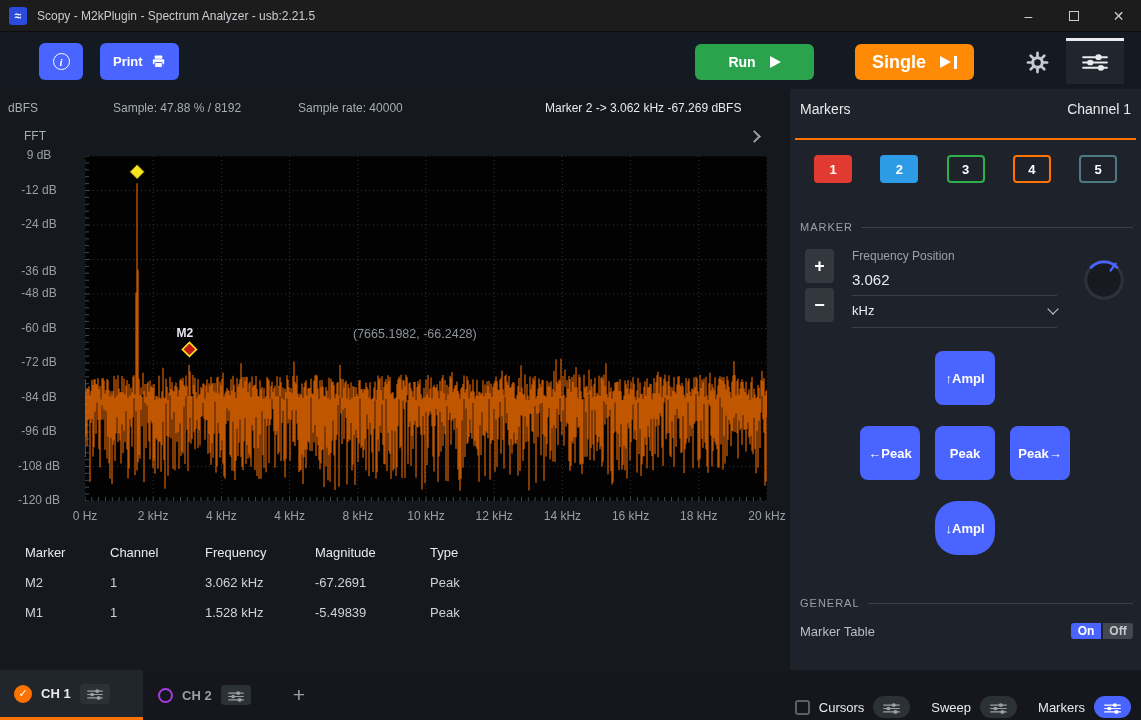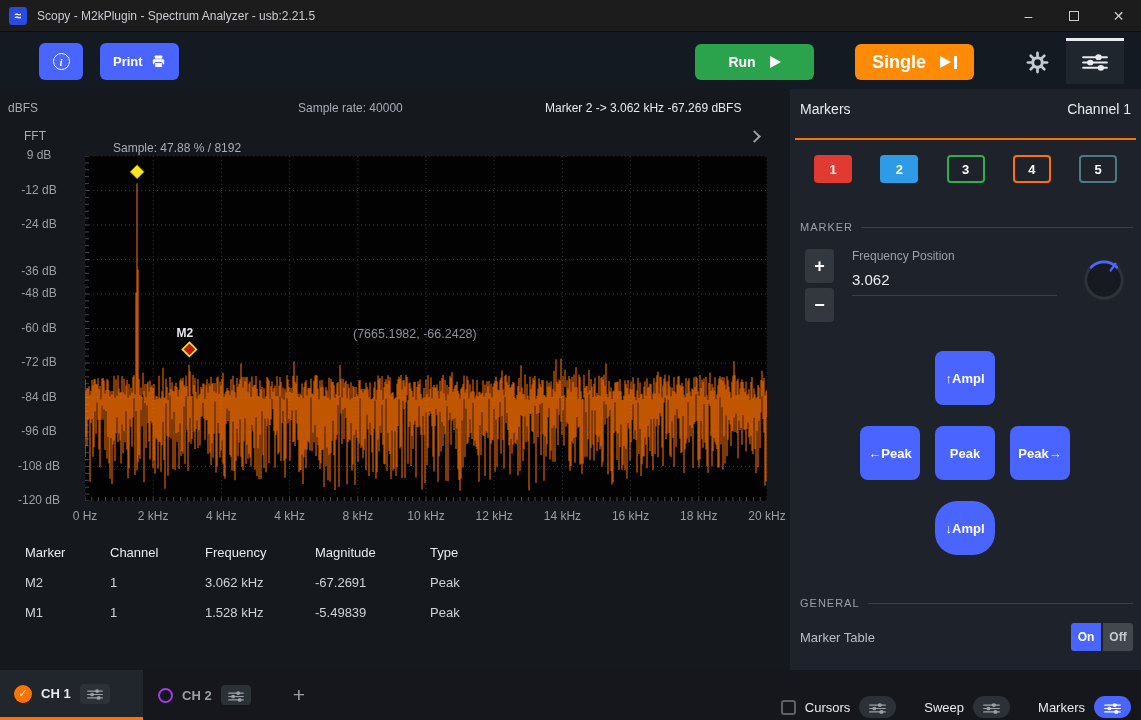--- a/index.html
+++ b/index.html
@@ -26,21 +26,21 @@
   .single-ic{display:flex;align-items:center;}
   .single-bar{width:3px;height:13px;background:#fff;margin-left:3px;display:block;}
   .gear-btn{position:absolute;left:1022px;top:15px;width:30px;height:30px;background:none;border:none;color:#c6cad1;display:flex;align-items:center;justify-content:center;cursor:pointer;}
   .tool-btn{position:absolute;left:1066px;top:6px;width:58px;height:46px;background:#20262e;border:none;border-top:3px solid #e8eaed;color:#e8eaed;display:flex;align-items:center;justify-content:center;cursor:pointer;}
   .tool-btn .js-sliders{width:26px;height:17px;display:block;}
 
   
   .plot-panel{position:absolute;top:89px;left:0;width:790px;height:581px;background:#15181d;}
   .phead{position:absolute;top:12px;font-size:12px;color:#a7adb5;}
   #ph-dbfs{left:8px;}
-  #ph-sample{left:113px;margin-top:40px;}
+  #ph-sample{left:113px;}
   #ph-rate{left:298px;}
   #ph-marker{left:545px;color:#e8eaed;}
   #ph-fft{position:absolute;left:24px;top:40px;font-size:12px;color:#a7adb5;}
   .collapse-chev{position:absolute;left:750px;top:43px;width:9px;height:9px;border-top:2px solid #9aa0a6;border-right:2px solid #9aa0a6;transform:rotate(45deg);cursor:pointer;}
   .plot-canvas{position:absolute;left:85px;top:67px;width:682px;height:345px;background:#020202;}
   #spectrum{position:absolute;left:0;top:0;width:682px;height:345px;display:block;}
   .ytick{position:absolute;left:0;width:78px;text-align:center;font-size:12px;color:#9aa0a6;}
   .xtick{position:absolute;top:420px;transform:translateX(-50%);font-size:12px;color:#9aa0a6;white-space:nowrap;}
   .mtable{position:absolute;left:25px;top:448px;right:15px;}
   .trow{display:grid;grid-template-columns:85px 95px 110px 115px 1fr;height:30px;align-items:center;font-size:13px;color:#cfd2d6;}
@@ -69,39 +69,39 @@
   .chev-down{width:8px;height:8px;border-right:1.8px solid #c6cad1;border-bottom:1.8px solid #c6cad1;transform:rotate(45deg);margin-bottom:3px;}
   .knob{position:absolute;right:14px;top:168px;width:46px;height:46px;cursor:pointer;}
   .act-btn{position:absolute;width:60px;height:54px;background:#4a64ff;border:none;border-radius:8px;color:#fff;font-weight:bold;font-size:13px;cursor:pointer;}
   #btn-ampl-up{left:145px;top:262px;}
   #btn-peak-left{left:70px;top:337px;}
   #btn-peak{left:145px;top:337px;}
   #btn-peak-right{left:220px;top:337px;}
   #btn-ampl-down{left:145px;top:412px;border-radius:22px;}
   .mt-row{position:absolute;left:10px;right:8px;top:534px;display:flex;align-items:center;justify-content:space-between;font-size:13px;color:#b9bdc3;}
   .toggle{display:flex;}
-  .tgl{width:30px;height:28px;font-size:12px;font-weight:bold;display:flex;align-items:center;justify-content:center;cursor:pointer;text-align:right;}
+  .tgl{width:30px;height:16px;font-size:12px;font-weight:bold;display:flex;align-items:center;justify-content:center;cursor:pointer;text-align:right;}
   .tgl.on{background:#4a64ff;color:#fff;border-radius:3px 0 0 3px;}
   .tgl.off{background:#43474e;color:#c6cad1;border-radius:0 3px 3px 0;margin-left:2px;}
 
   
   .bottom-bar{position:absolute;left:0;top:670px;width:1141px;height:50px;background:#15171c;}
   .ch1-tab{position:absolute;left:0;top:0;width:143px;height:50px;background:#21252c;border-bottom:3px solid #ff7200;display:flex;align-items:center;gap:9px;padding-left:14px;cursor:pointer;}
   .check-circle{width:18px;height:18px;border-radius:50%;background:#ff7200;color:#fff;font-size:11px;display:flex;align-items:center;justify-content:center;}
   .ch-label{font-size:13px;font-weight:bold;color:#e8eaed;}
   .mini-cfg{height:20px;border-radius:4px;background:#2c3138;color:#9aa0a6;border:none;display:flex;align-items:center;justify-content:center;padding:0 7px;cursor:pointer;}
   .mini-cfg .js-sliders{width:16px;height:11px;display:block;}
   .ch2-group{position:absolute;left:158px;top:0;height:50px;display:flex;align-items:center;gap:9px;cursor:pointer;}
   .ch2-circle{width:15px;height:15px;border-radius:50%;border:2px solid #a43ce0;}
   .ch2-label{color:#9aa0a6;font-weight:bold;font-size:13px;}
   .add-btn{position:absolute;left:286px;top:12px;width:26px;height:26px;color:#9aa0a6;font-size:21px;background:none;border:none;cursor:pointer;}
   .bottom-right{position:absolute;right:10px;top:12px;height:50px;display:flex;align-items:center;gap:9px;}
   .checkbox{width:15px;height:15px;border:2px solid #5c6067;border-radius:3px;background:transparent;cursor:pointer;}
   .b-label{font-size:13px;color:#e8eaed;}
-  .gap-left{margin-left:19px;text-align:center;}
+  .gap-left{margin-left:12px;text-align:center;}
   .pill-cfg{height:22px;border-radius:11px;background:#2c3138;border:none;color:#9aa0a6;display:flex;align-items:center;justify-content:center;padding:0 10px;cursor:pointer;}
   .pill-cfg .js-sliders{width:17px;height:11px;display:block;}
   .pill-cfg.blue{background:#4a64ff;color:#fff;}
 </style>
 </head>
 <body>
 
 <div class="window">
 
   <div class="titlebar">
@@ -258,20 +258,24 @@
     <div class="section-head" id="sec-marker">
       <span>MARKER</span>
     </div>
 
     <div class="stepper">
       <button>+</button>
       <button>−</button>
     </div>
     <div class="freq-label">Frequency Position</div>
     <input class="freq-value" value="3.062" style="">
+    <div class="freq-unit">
+      <span>kHz</span>
+      <span class="chev-down"></span>
+    </div>
     <div class="knob">
       <svg viewBox="0 0 48 48" width="46" height="46">
         <circle cx="24" cy="24" r="19" fill="#171a20" stroke="#2e333b" stroke-width="3"></circle>
         <path d="M10.6,10.6 A19,19 0 0 1 37.4,10.6" fill="none" stroke="#4a64ff" stroke-width="3" stroke-linecap="round"></path>
         <line x1="31" y1="14" x2="36" y2="7" stroke="#4a64ff" stroke-width="2.5" stroke-linecap="round"></line>
       </svg>
     </div>
 
     <button class="act-btn" id="btn-ampl-up">↑Ampl</button>
     <button class="act-btn" id="btn-peak-left">←Peak</button>

